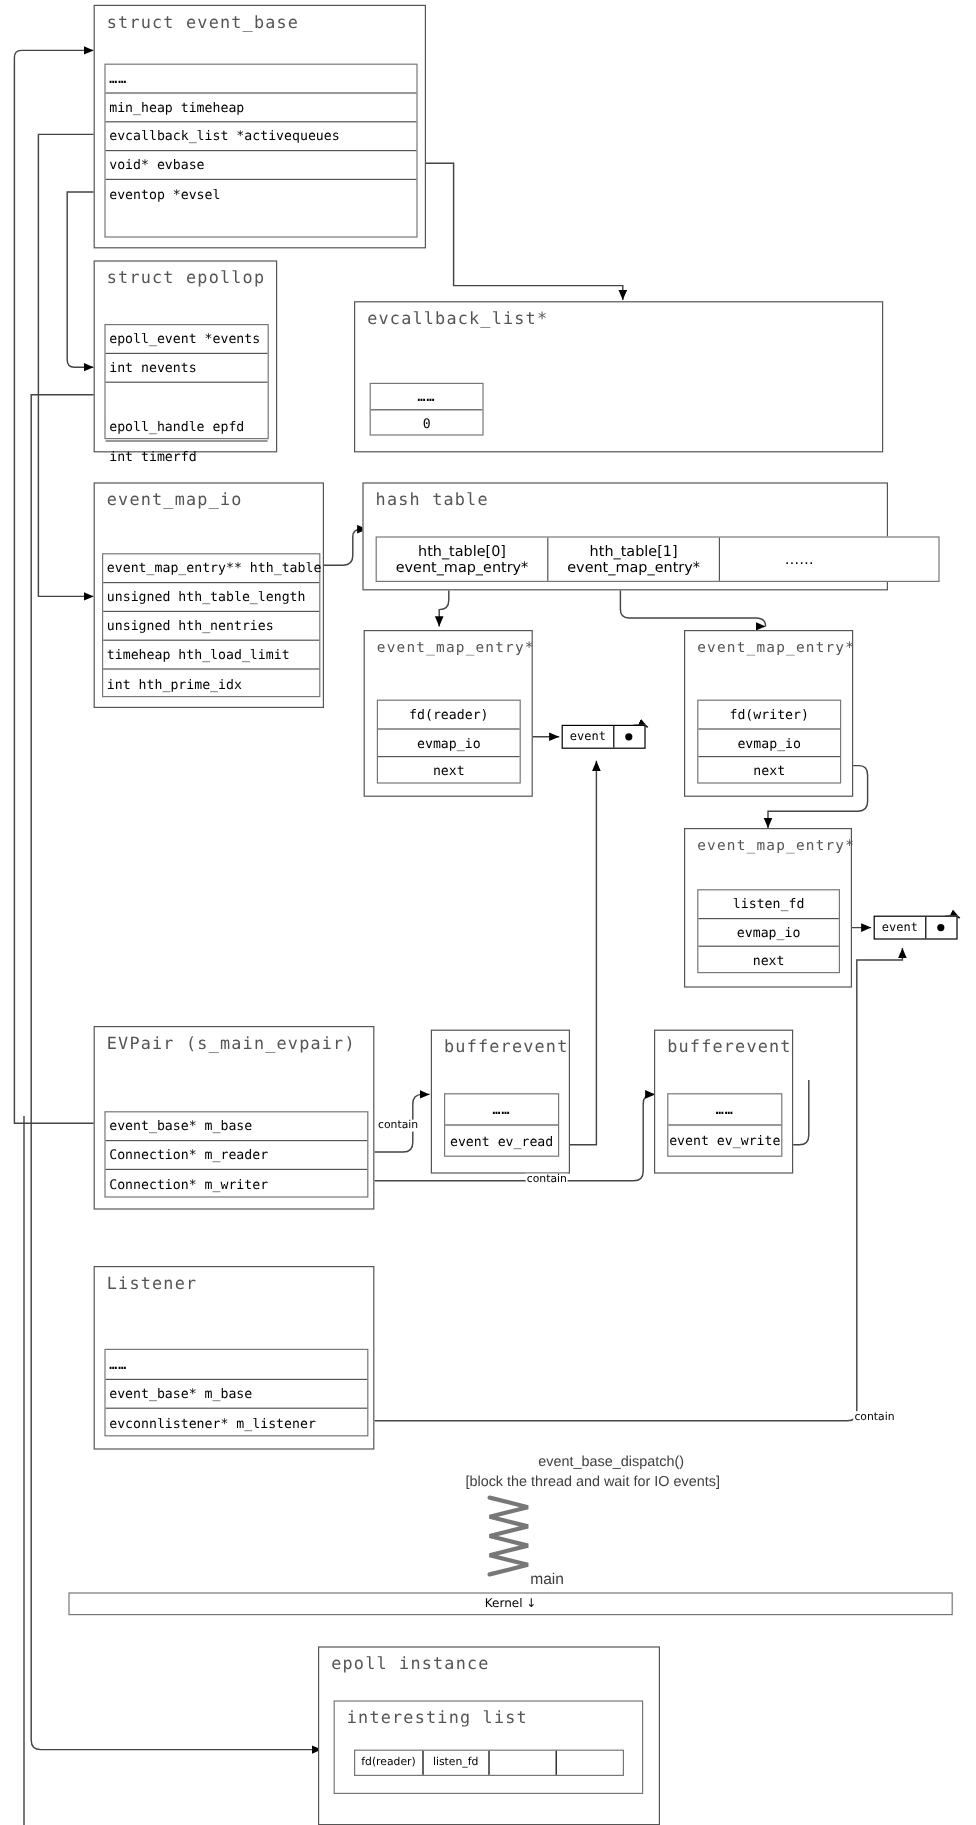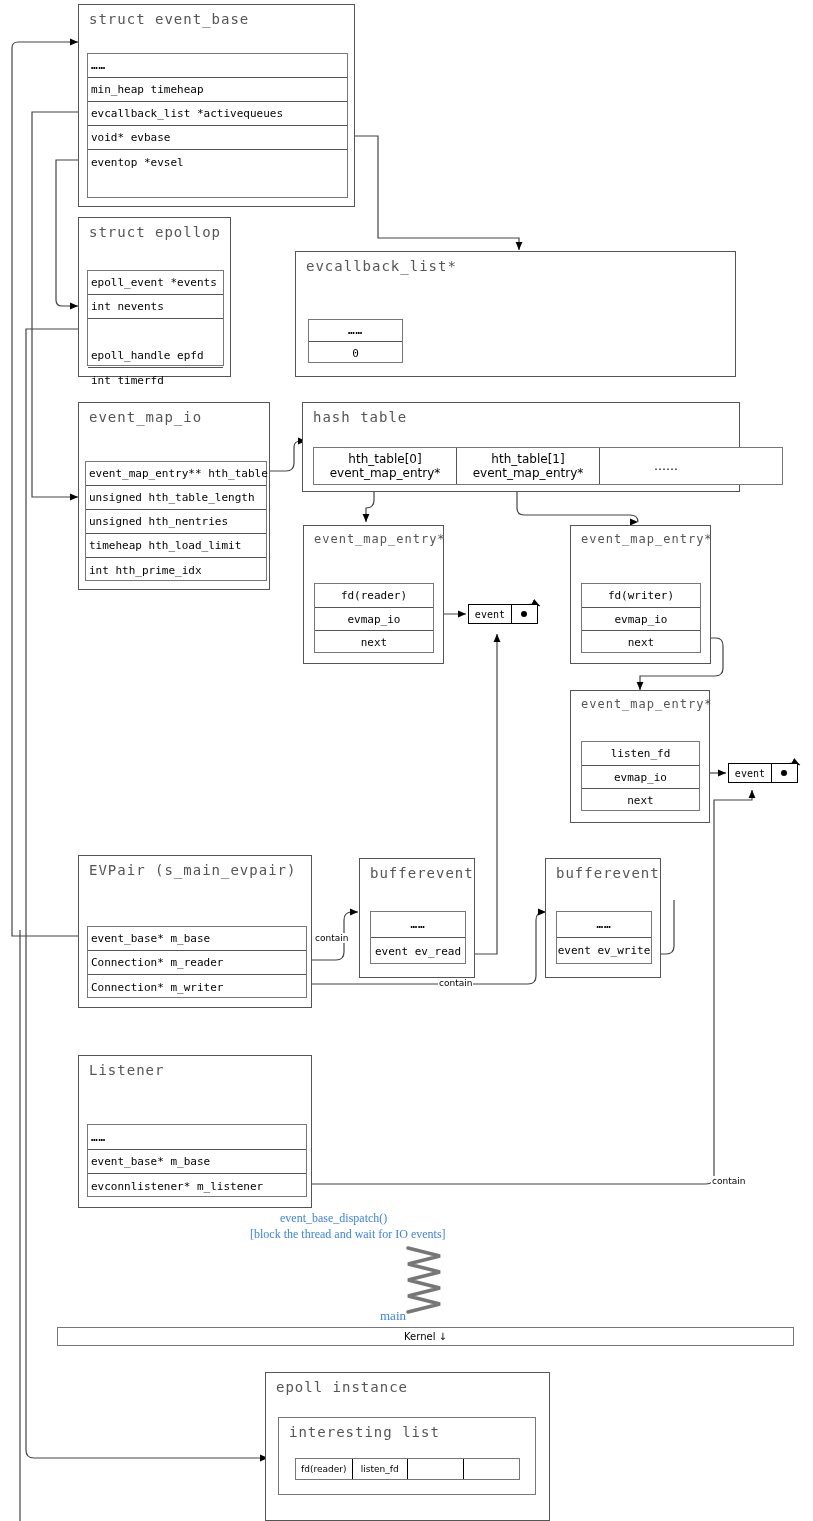--- a/index.html
+++ b/index.html
@@ -25,22 +25,22 @@
   .htcell:last-child{border-right:none;}
 
   .evnode{position:absolute;border:1px solid #000;background:#fff;box-sizing:border-box;
      display:flex;height:20px;}
   .evnode .lab{border-right:1px solid #000;box-sizing:border-box;font-size:10px;
      display:flex;align-items:center;justify-content:center;padding:0 3px;
      font-family:"DejaVu Sans Mono","Liberation Mono",monospace;}
   .evnode .ptr{width:26px;display:flex;align-items:center;justify-content:center;}
   .evnode .ptr i{width:6px;height:6px;border-radius:50%;background:#000;display:block;}
 
-  .caption{position:absolute;text-align:left;font-size:12px;color:#3b82f6;
-     font-family:Liberation Serif, serif;white-space:nowrap;}
+  .caption{position:absolute;text-align:right;font-size:12px;color:#404040;
+     font-family:Liberation Sans, sans-serif;white-space:nowrap;}
   .wlabel{position:absolute;font-size:9px;color:#000;background:#fff;padding:0 1px;
      font-family:"DejaVu Sans","Liberation Sans",sans-serif;white-space:nowrap;}
   .kernelbar{position:absolute;border:1px solid #777;background:#fff;box-sizing:border-box;
      display:flex;align-items:center;justify-content:center;font-size:10px;
      font-family:"DejaVu Sans","Liberation Sans",sans-serif;}
   .ilist{position:absolute;border:1px solid #777;box-sizing:border-box;display:flex;}
   .ilist div{border-right:1px solid #000;box-sizing:border-box;display:flex;
      align-items:center;justify-content:center;font-size:9px;
      font-family:"DejaVu Sans","Liberation Sans",sans-serif;}
   .ilist div:last-child{border-right:none;}

